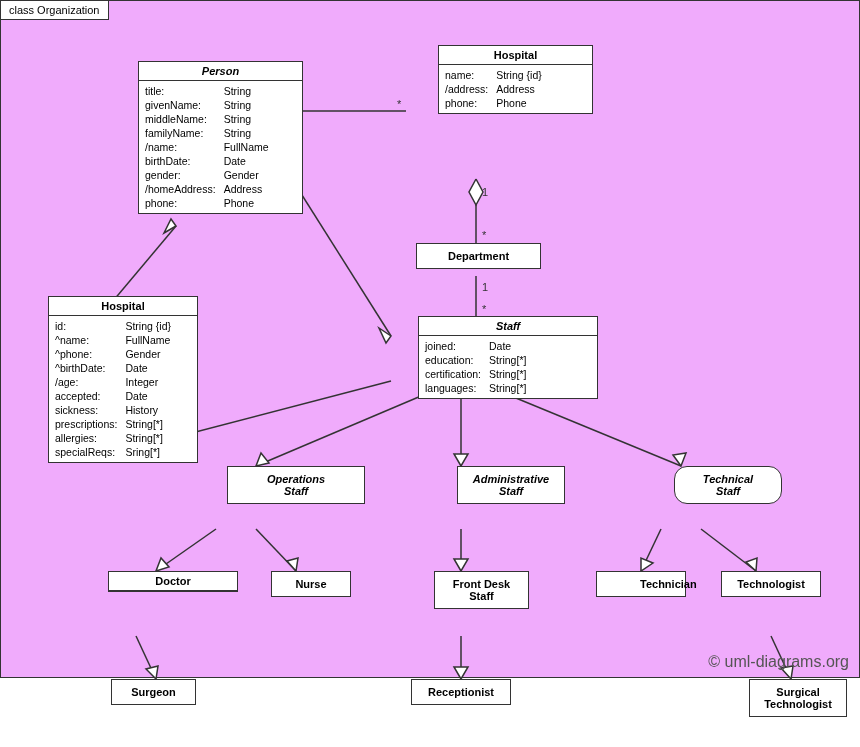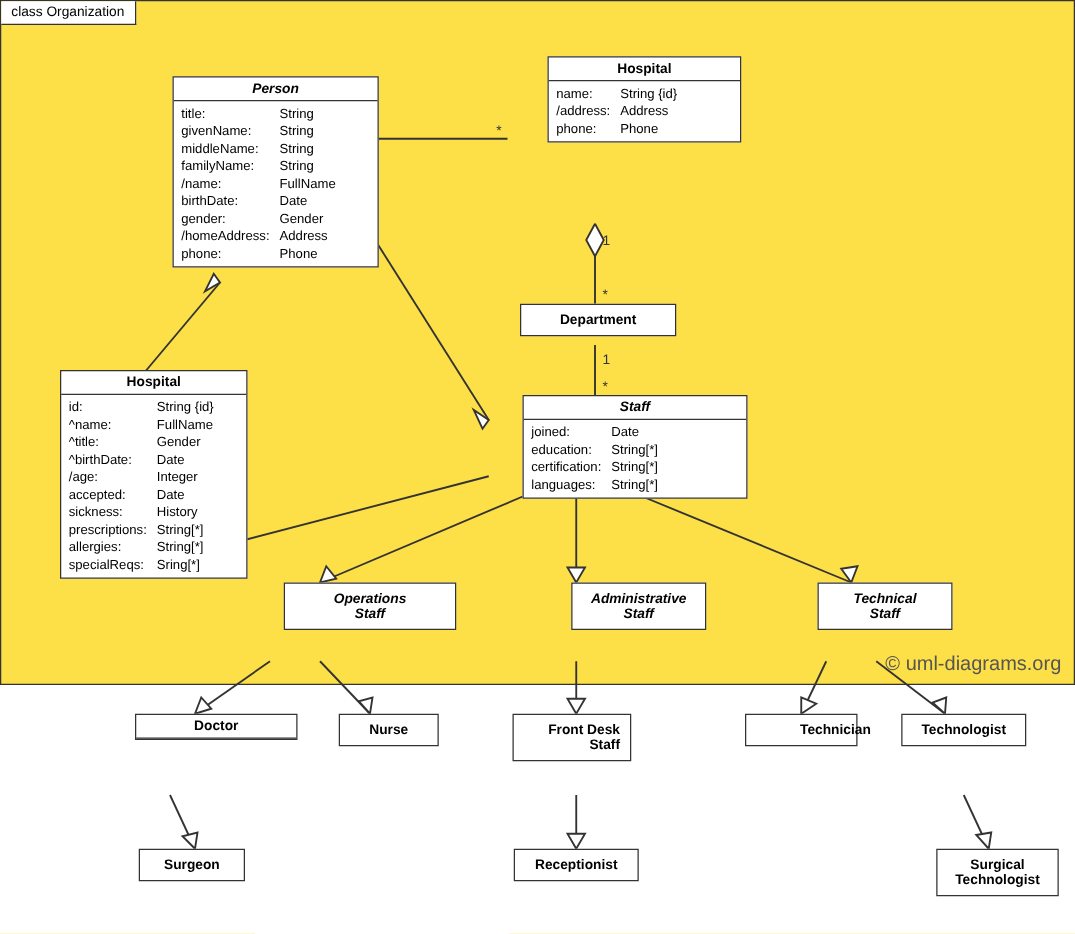--- a/index.html
+++ b/index.html
@@ -7,24 +7,24 @@
       background: #fff;
       font-family: Arial, sans-serif;
       font-size: 11px;
       width: 860px;
       height: 747px;
       overflow: hidden;
       position: relative;
     }
     #diagram-container {
       width: 860px;
-      height: 548px;
+      height: 678px;
       position: relative;
       border: 1.5px solid #333;
-      background: #fde047;
+      background: #f0abfc;
     }
     .diagram-label {
       position: absolute;
       top: 0; left: 0;
       background: #fff;
       border-right: 1.5px solid #333;
       border-bottom: 1.5px solid #333;
       padding: 3px 8px;
       font-size: 11px;
       font-weight: normal;
@@ -229,21 +229,21 @@
         <tbody>
             <tr>
               <td>id:</td>
               <td>String {id}</td>
             </tr>
         <tr>
               <td>^name:</td>
               <td>FullName</td>
             </tr>
         <tr>
-              <td>^title:</td>
+              <td>^phone:</td>
               <td>Gender</td>
             </tr>
         <tr>
               <td>^birthDate:</td>
               <td>Date</td>
             </tr>
         <tr>
               <td>/age:</td>
               <td>Integer</td>
             </tr>
@@ -303,33 +303,33 @@
   </div>
 
   <div class="simple-box italic-title" style="left:178px; top:465px; width:138px;">
     <span>Operations<br>Staff</span>
   </div>
 
   <div class="simple-box italic-title" style="left:408px; top:465px; width:108px;">
     <span>Administrative<br>Staff</span>
   </div>
 
-  <div class="simple-box italic-title" style="left:605px; top:465px; width:108px;">
+  <div class="simple-box italic-title" style="left:625px; top:465px; width:108px;border-radius:13px;">
     <span>Technical<br>Staff</span>
   </div>
 
   <div class="uml-box" style="left:75px; top:570px; width:130px;">
     <div class="uml-box-title normal">Doctor</div>
   </div>
 
   <div class="simple-box" style="left:270px; top:570px; width:80px; font-style:normal;">
     <span>Nurse</span>
   </div>
 
-  <div class="simple-box" style="left:409px; top:570px; width:95px; font-style:normal;text-align:right;">
+  <div class="simple-box" style="left:433px; top:570px; width:95px; font-style:normal;">
     <span>Front Desk<br>Staff</span>
   </div>
 
   <div class="simple-box" style="left:595px; top:570px; width:90px; font-style:normal;padding-left:43px;">
     <span>Technician</span>
   </div>
 
   <div class="simple-box" style="left:720px; top:570px; width:100px; font-style:normal;">
     <span>Technologist</span>
   </div>

